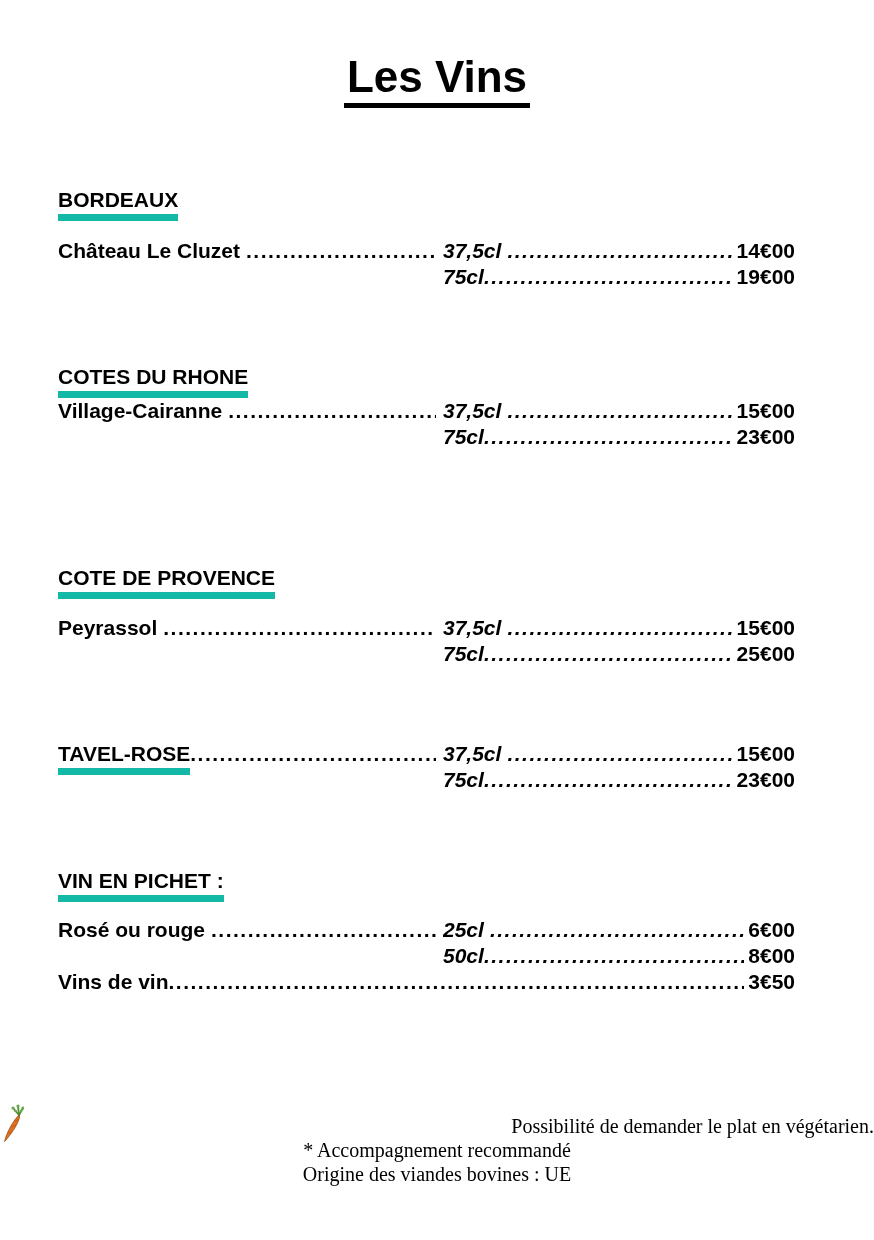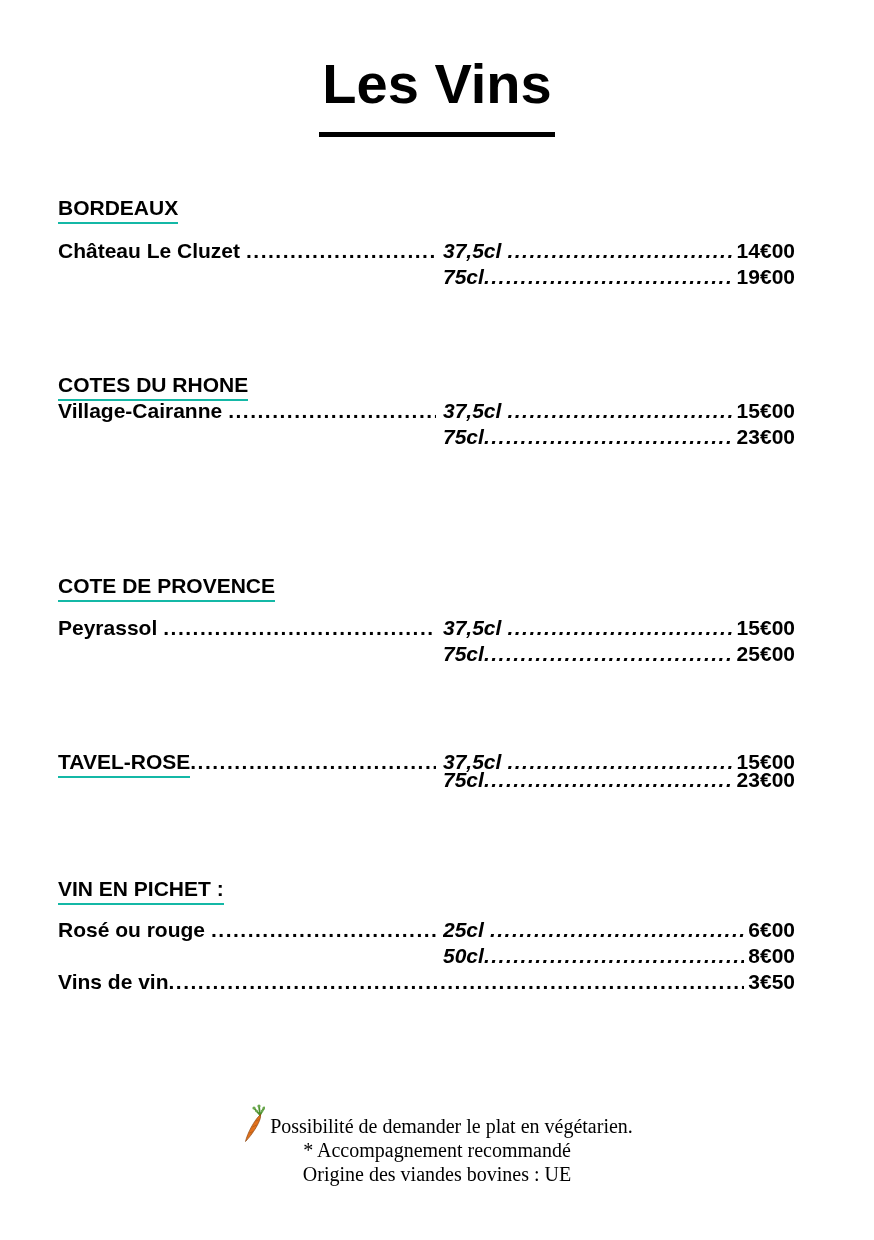--- a/index.html
+++ b/index.html
@@ -13,28 +13,28 @@
     font-family:"Liberation Sans", sans-serif;
     font-weight:700;
     overflow:hidden;
   }
   .abs { position:absolute; left:58px; right:79px; }
 
   
   .title-wrap { position:absolute; left:0; right:0; top:52px; text-align:center; }
   .title {
     display:inline-block;
-    font-size:56px; font-weight:700; line-height:1.15;
+    font-size:44px; font-weight:700; line-height:1.15;
     border-bottom:5px solid #000;
-    padding:0 3px 16px 3px;
+    padding:0 3px 0 3px;
   }
 
   
   .sec-heading { font-size:21px; line-height:26px; }
-  .uline { display:inline-block; border-bottom:2px solid #14b8a6; padding-bottom:1px;margin-top:8px; }
+  .uline { display:inline-block; border-bottom:7px solid #14b8a6; padding-bottom:1px; }
 
   
   .rows { font-size:21px; }
   .row { display:flex; align-items:baseline; line-height:26px; height:26px; white-space:nowrap; }
   .c1 { flex:none; width:385px; display:flex; align-items:baseline; min-width:0; overflow:hidden; }
   .c2 { flex:1 1 auto; display:flex; align-items:baseline; min-width:0; overflow:hidden;font-style:italic; }
   .leader { flex:1 1 auto; min-width:0; overflow:hidden; white-space:nowrap; }
   .leader::after {
     content:"..........................................................................................................................................................................................................";
     letter-spacing:1.5px;
@@ -57,21 +57,21 @@
 
   
   .footer {
     position:absolute; left:0; right:0; top:1103px;
     text-align:center;
     font-family:"Liberation Serif", serif;
     font-weight:400;
     font-size:20px; line-height:24px;
     color:#000;
   }
-  .f-line1 { display:flex; justify-content:center; align-items:flex-end; gap:5px; }
+  .f-line1 { display:flex; justify-content:space-between; align-items:flex-end; gap:5px; }
   .carrot-svg { width:24px; height:40px; margin-bottom:-5px; flex:none; }
 </style>
 </head>
 <body>
 
 <div id="page">
 
   <div class="title-wrap">
     <h1 class="title">Les Vins</h1>
   </div>

